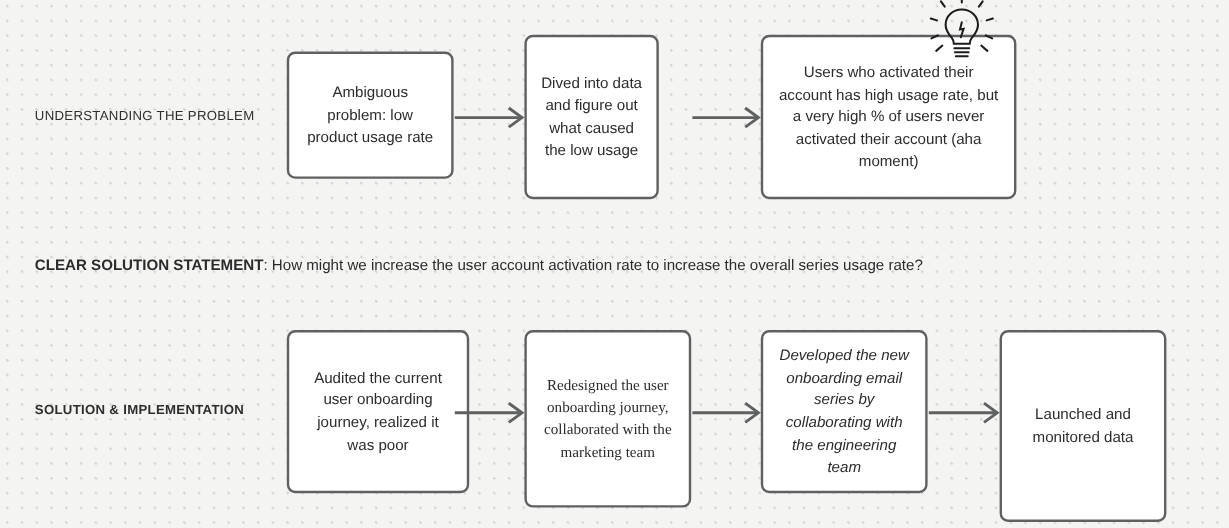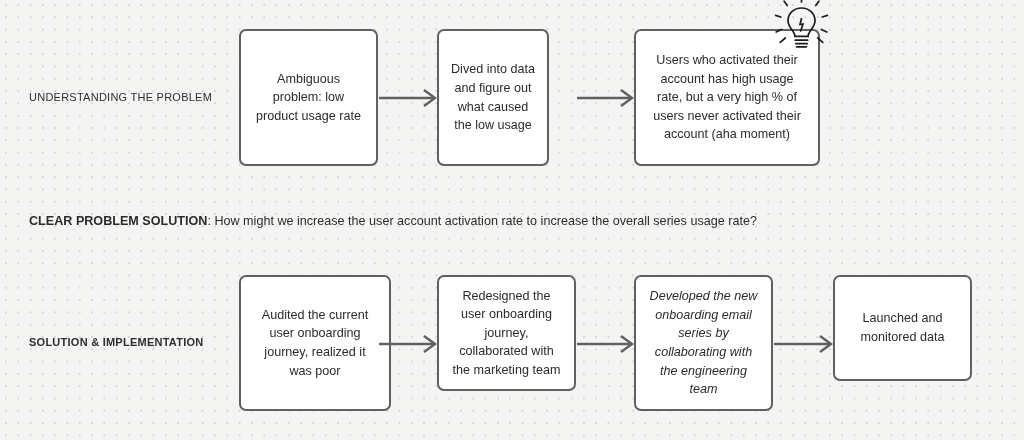--- a/index.html
+++ b/index.html
@@ -49,29 +49,29 @@
     justify-content: center;
     text-align: center;
     color: #2b2b2b;
     font-size: 12.6px;
     line-height: 18.6px;
     padding: 4px 12px;
   }
   .node-text { display: block; }
 
   
-  #node-problem      { left: 239px; top: 29px;  width: 139px; height: 137px; }
+  #node-problem      { left: 239px; top: 43px;  width: 139px; height: 106px; }
   #node-analysis     { left: 437px; top: 29px;  width: 112px; height: 137px; }
-  #node-insight      { left: 634px; top: 29px;  width: 186px; height: 137px; }
+  #node-insight      { left: 634px; top: 29px;  width: 213px; height: 137px; }
 
   
   #node-audit        { left: 239px; top: 275px; width: 152px; height: 136px; }
-  #node-redesign     { left: 437px; top: 275px; width: 139px; height: 116px; }
+  #node-redesign     { left: 437px; top: 275px; width: 139px; height: 148px; font-family: Liberation Serif, serif; }
   #node-email-series { left: 634px; top: 275px; width: 139px; height: 136px; font-style: italic; }
-  #node-launch       { left: 833px; top: 275px; width: 139px; height: 106px; }
+  #node-launch       { left: 833px; top: 275px; width: 139px; height: 160px; }
 
   
   .arrow {
     position: absolute;
     height: 22px;
   }
   .arrow svg { display: block; overflow: visible; }
 
   #arrow-1 { left: 379px; top: 87px; width: 58px; }
   #arrow-2 { left: 577px; top: 87px; width: 57px; }
@@ -155,21 +155,21 @@
         <line x1="57.2" y1="19.0" x2="62.4" y2="17.4"></line>
         <line x1="16.6" y1="31.5" x2="11.2" y2="34.0"></line>
         <line x1="56.4" y1="31.5" x2="61.8" y2="34.0"></line>
         <line x1="20.3" y1="40.0" x2="15.2" y2="44.4"></line>
         <line x1="52.7" y1="40.0" x2="57.8" y2="44.4"></line>
       </g>
     </svg>
   </div>
 
   <div id="problem-statement">
-    <span id="problem-statement-label">CLEAR PROBLEM SOLUTION</span><span>: </span><span>How might we increase the user account activation rate to increase the overall series usage rate?</span>
+    <span id="problem-statement-label">CLEAR SOLUTION STATEMENT</span><span>: </span><span>How might we increase the user account activation rate to increase the overall series usage rate?</span>
   </div>
 
   <div id="label-row-2" class="row-label">SOLUTION &amp; IMPLEMENTATION</div>
 
   <div id="node-audit" class="node">
     <span class="node-text">Audited the current user onboarding journey, realized it was poor</span>
   </div>
 
   <div id="arrow-3" class="arrow">
     <svg width="58" height="22" viewBox="0 0 58 22">

